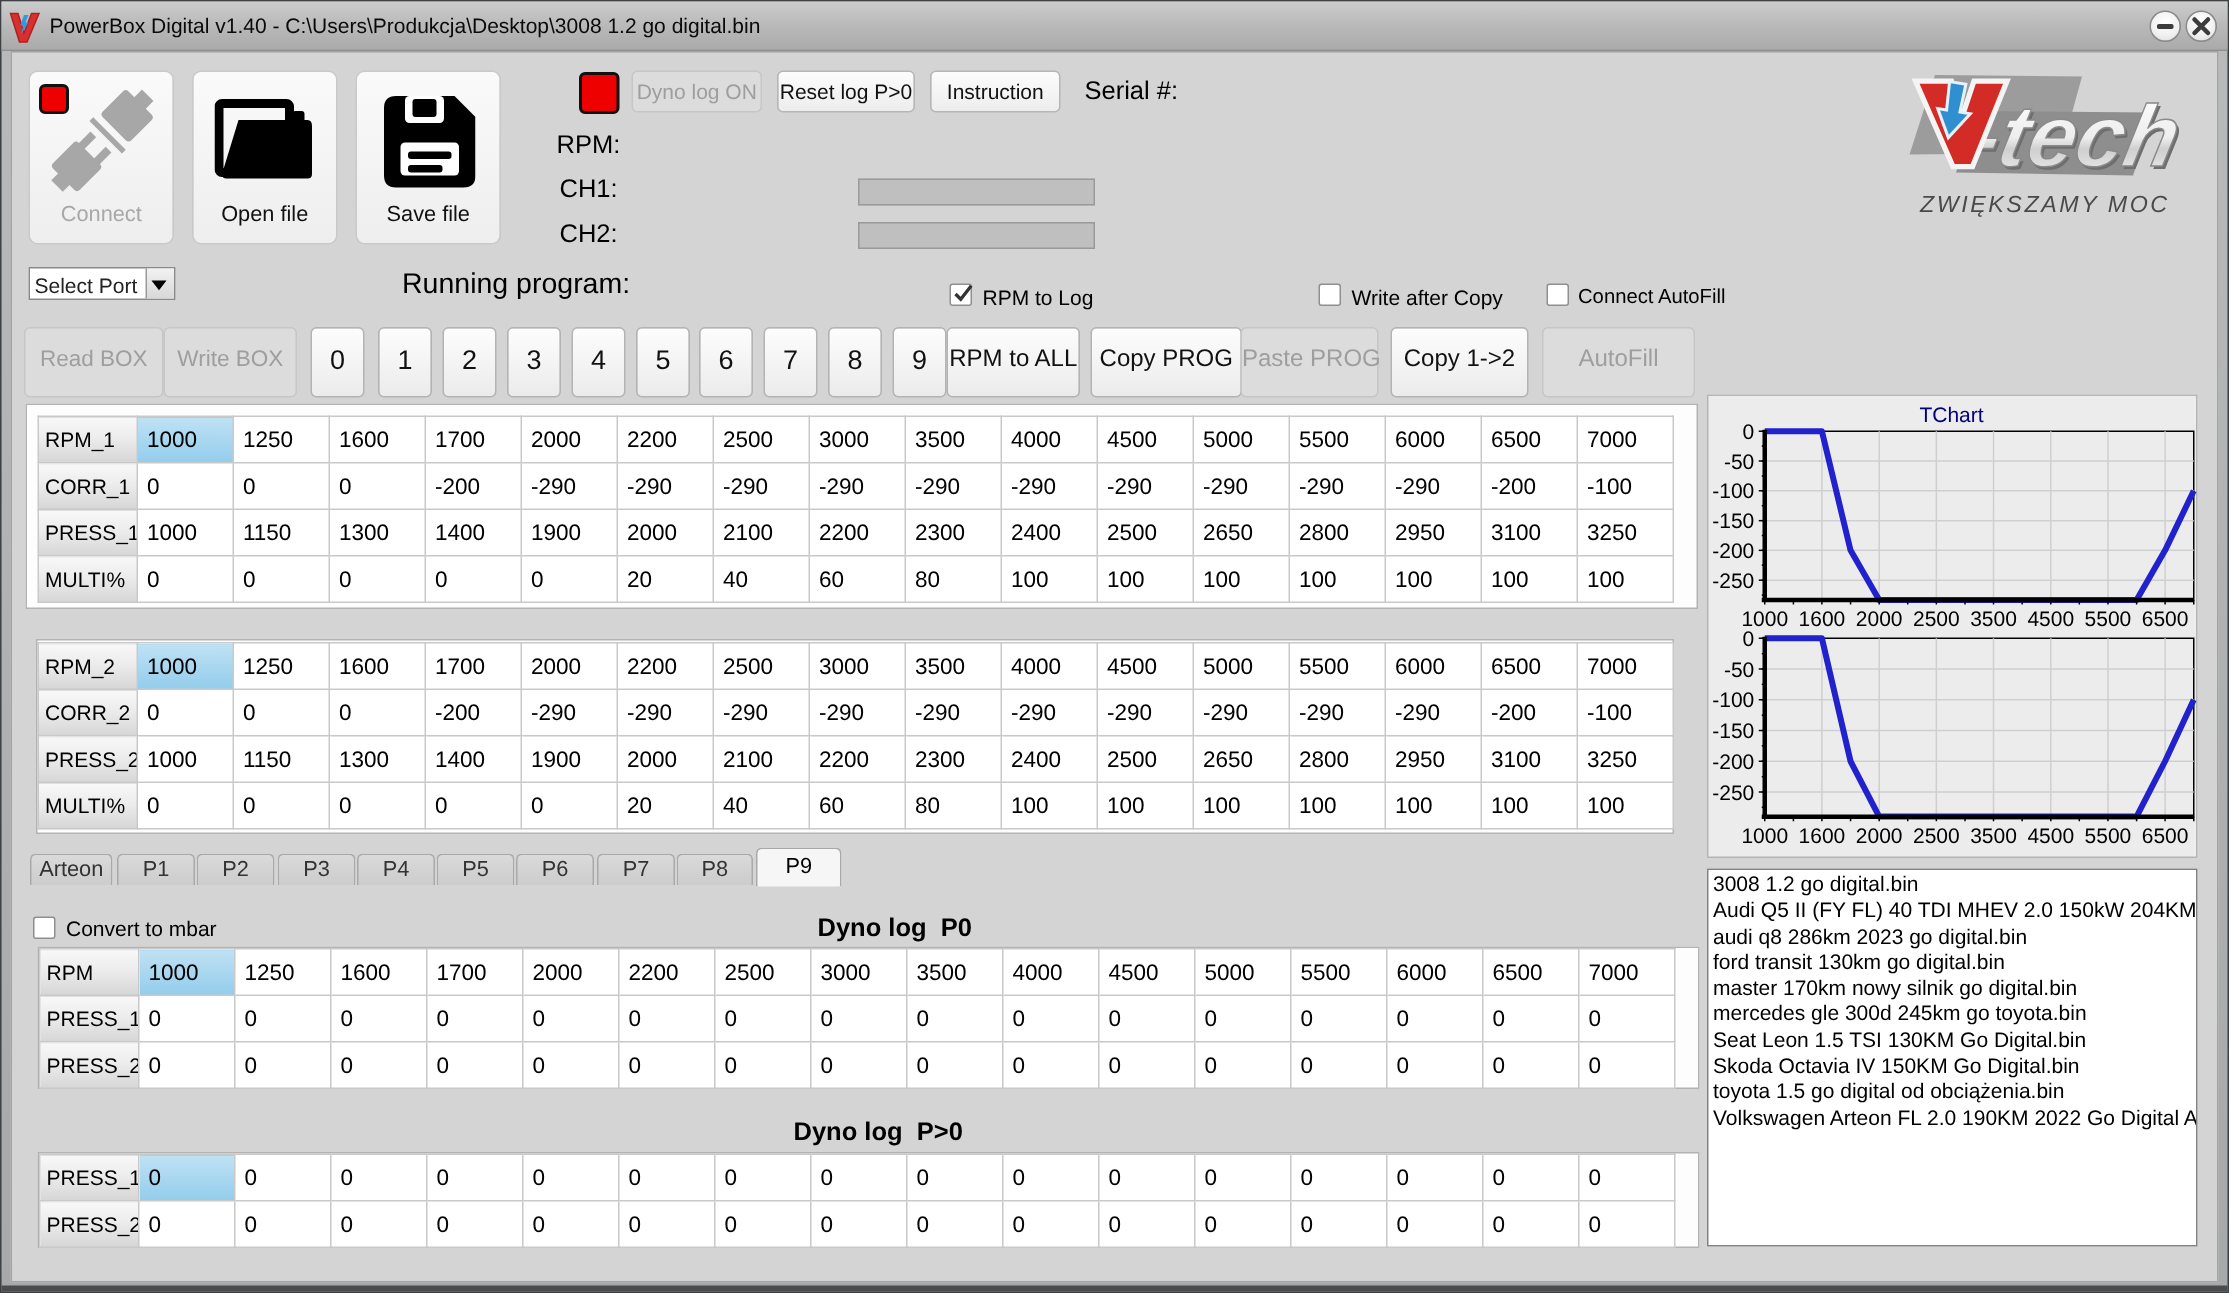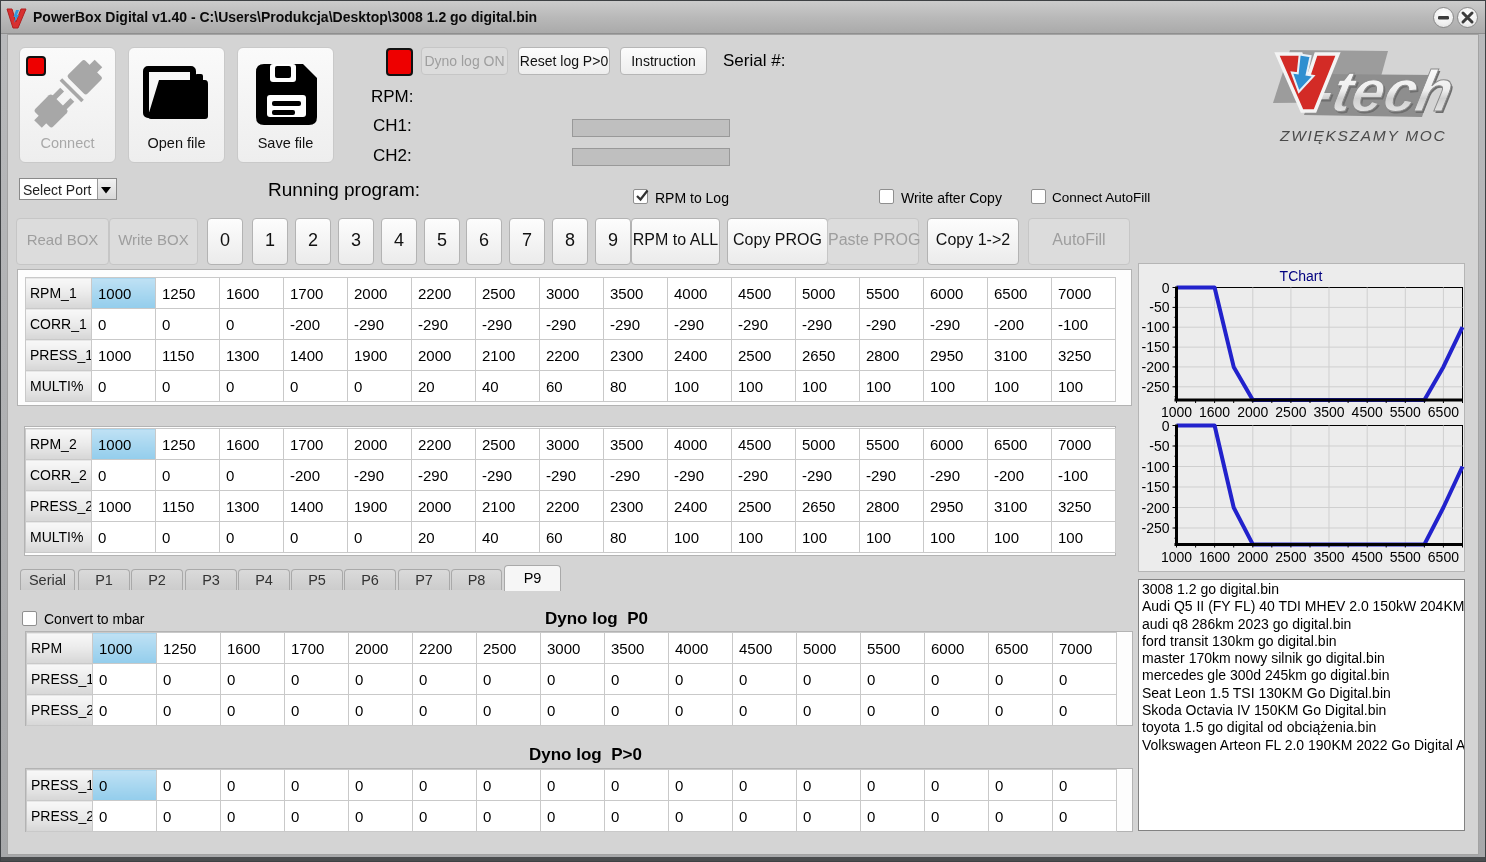--- a/index.html
+++ b/index.html
@@ -2,21 +2,21 @@
 <html><head><meta charset="utf-8">
 <style>
 * { margin:0; padding:0; box-sizing:border-box; }
 html,body { width:1486px; height:862px; overflow:hidden; }
 body { font-family:"Liberation Sans", sans-serif; position:relative; background:#9c9ea1; }
 .abs { position:absolute; }
 #frame { position:absolute; inset:0; background:linear-gradient(180deg,#b9babc,#a7a8aa); border:1px solid #3e4144; }
 #frame::after { content:""; position:absolute; left:0; right:0; bottom:0; height:4px; background:#4a4c4e; }
 #titlebar { position:absolute; left:1px; top:1px; right:1px; height:33px;
   background:linear-gradient(180deg,#cccccc 0%,#b9b9b9 50%,#aaaaaa 100%); border-bottom:1px solid #8f8f8f;}
-#title-text { position:absolute; left:33px; top:9px; font-size:14px; font-weight:bold; color:#0a0a0a; }
+#title-text { position:absolute; left:33px; top:9px; font-size:14px; font-weight:normal; color:#0a0a0a; }
 #client { position:absolute; left:7px; top:34px; width:1472px; height:821px; background:#d4d4d4; border:1px solid #a3a3a3; }
 .circbtn { position:absolute; top:7px; width:21px; height:21px; border-radius:50%;
   background:radial-gradient(circle at 50% 35%,#ffffff 0%,#f0f0f0 60%,#d8d8d8 100%); border:1px solid #8a8a8a; }
 .bigbtn { position:absolute; top:47px; width:97px; height:116px; border-radius:6px;
   background:linear-gradient(180deg,#fafafa,#eeeeee); border:1px solid #c9c9c9; }
 .bigbtn .cap { position:absolute; left:0; right:0; top:87px; text-align:center; font-size:14.5px; color:#111; }
 .smallbtn { position:absolute; height:28px; white-space:nowrap; border-radius:4px; background:linear-gradient(180deg,#fcfcfc,#ededed);
   border:1px solid #b6b6b6; font-size:14px; color:#111; text-align:center; }
 .smallbtn span { position:relative; top:5px; white-space:nowrap; display:inline-block; }
 .rowbtn { position:absolute; top:218px; height:47px; border-radius:4px; background:linear-gradient(180deg,#fdfdfd,#ebebeb);
@@ -334,21 +334,21 @@
         <td>100</td>
         <td>100</td>
         <td>100</td>
         <td>100</td>
         <td>100</td>
         <td>100</td>
         <td>100</td>
       </tr>
     </tbody>
   </table>
-<div class="tab" style="left:20px;width:55px"><span>Serial</span></div>
+<div class="tab" style="left:20px;width:55px"><span>Arteon</span></div>
 <div class="tab" style="left:78px;width:52px"><span>P1</span></div>
 <div class="tab" style="left:131px;width:52px"><span>P2</span></div>
 <div class="tab" style="left:185px;width:52px"><span>P3</span></div>
 <div class="tab" style="left:238px;width:52px"><span>P4</span></div>
 <div class="tab" style="left:291px;width:52px"><span>P5</span></div>
 <div class="tab" style="left:344px;width:52px"><span>P6</span></div>
 <div class="tab" style="left:398px;width:52px"><span>P7</span></div>
 <div class="tab" style="left:451px;width:51px"><span>P8</span></div>
 <div class="tab seltab" style="left:504px;width:57px"><span>P9</span></div>
 <div class="cb" style="left:22px;top:611px"></div>
@@ -650,17 +650,17 @@
 <path d="M37 13 L48 13 L47 32 L54 32 L42 50 L32 32 L38 32 Z" fill="#2f8fd0" stroke="#e8f0f8" stroke-width="2"></path>
 </g>
 <text x="20" y="99" font-size="15.5" font-style="italic" font-family="Liberation Sans,sans-serif" fill="#4a4a4a" letter-spacing="1.7">ZWIĘKSZAMY MOC</text>
 </svg>
 <div id="listbox">
     <div>3008 1.2 go digital.bin</div>
     <div>Audi Q5 II (FY FL) 40 TDI MHEV 2.0 150kW 204KM (20</div>
     <div>audi q8 286km 2023 go digital.bin</div>
     <div>ford transit 130km go digital.bin</div>
     <div>master 170km nowy silnik go digital.bin</div>
-    <div>mercedes gle 300d 245km go digital.bin</div>
+    <div>mercedes gle 300d 245km go toyota.bin</div>
     <div>Seat Leon 1.5 TSI 130KM Go Digital.bin</div>
     <div>Skoda Octavia IV 150KM Go Digital.bin</div>
     <div>toyota 1.5 go digital od obciążenia.bin</div>
     <div>Volkswagen Arteon FL 2.0 190KM 2022 Go Digital Auto</div>
   </div>
 </body></html>

